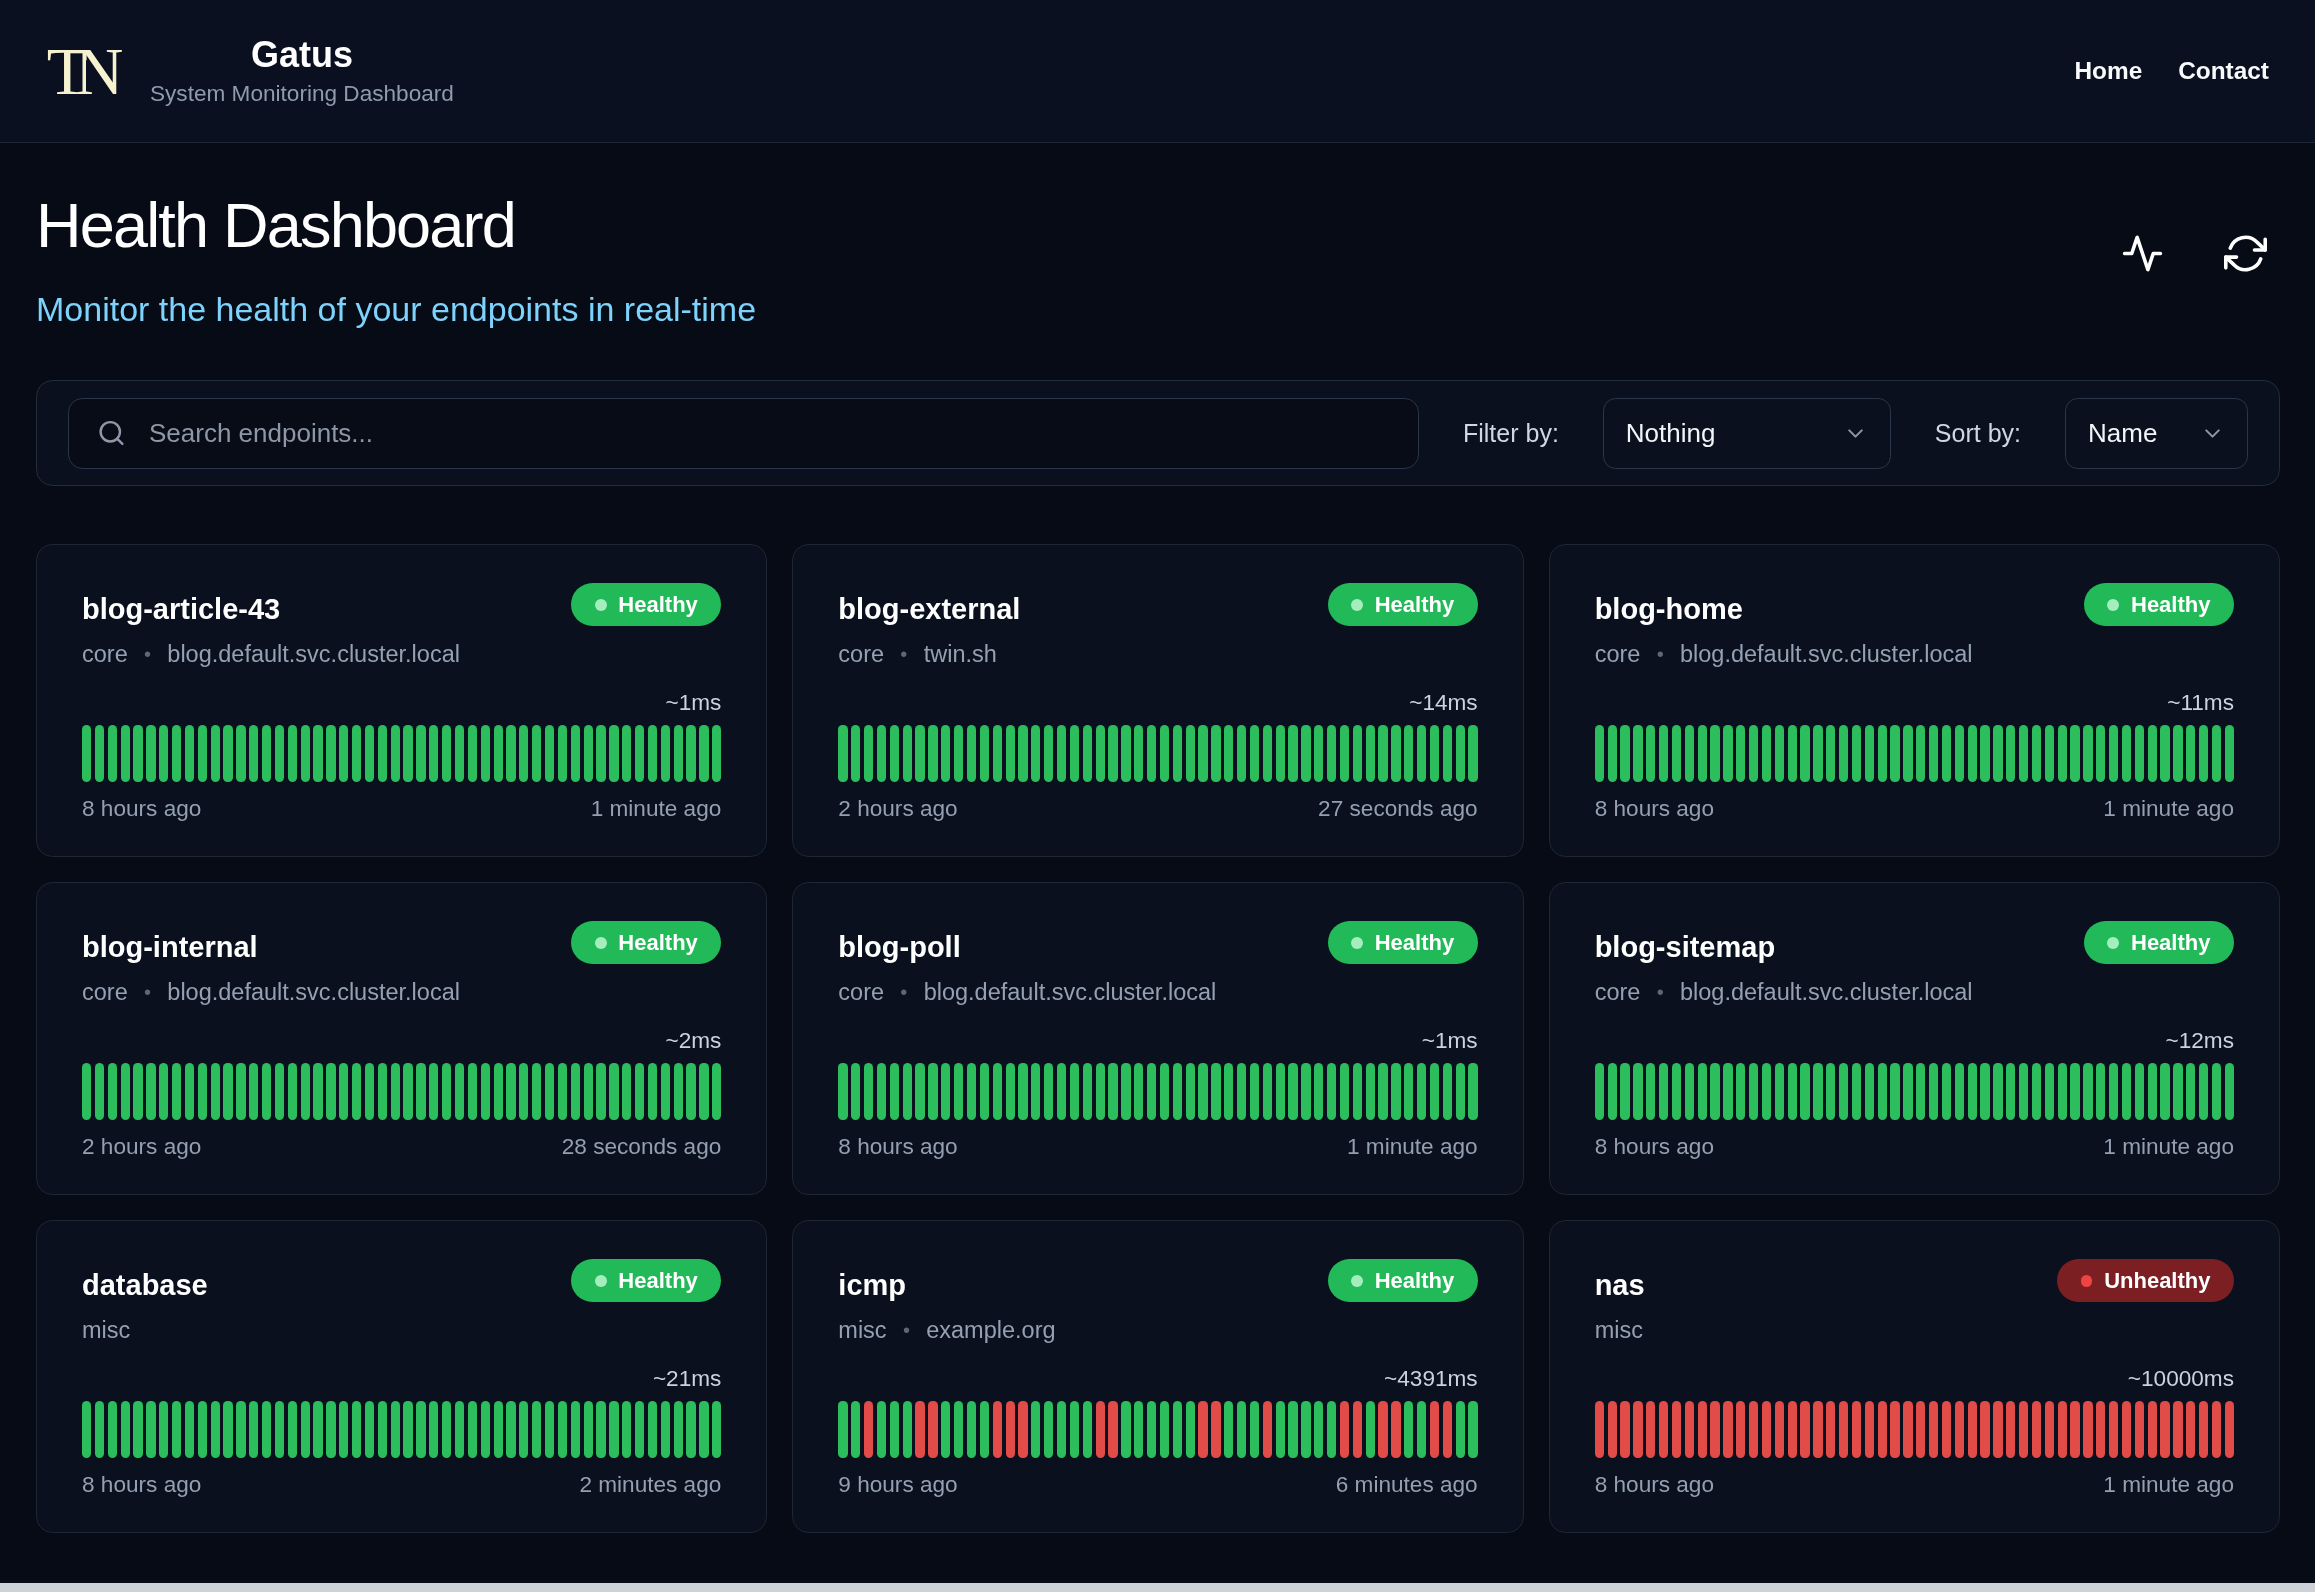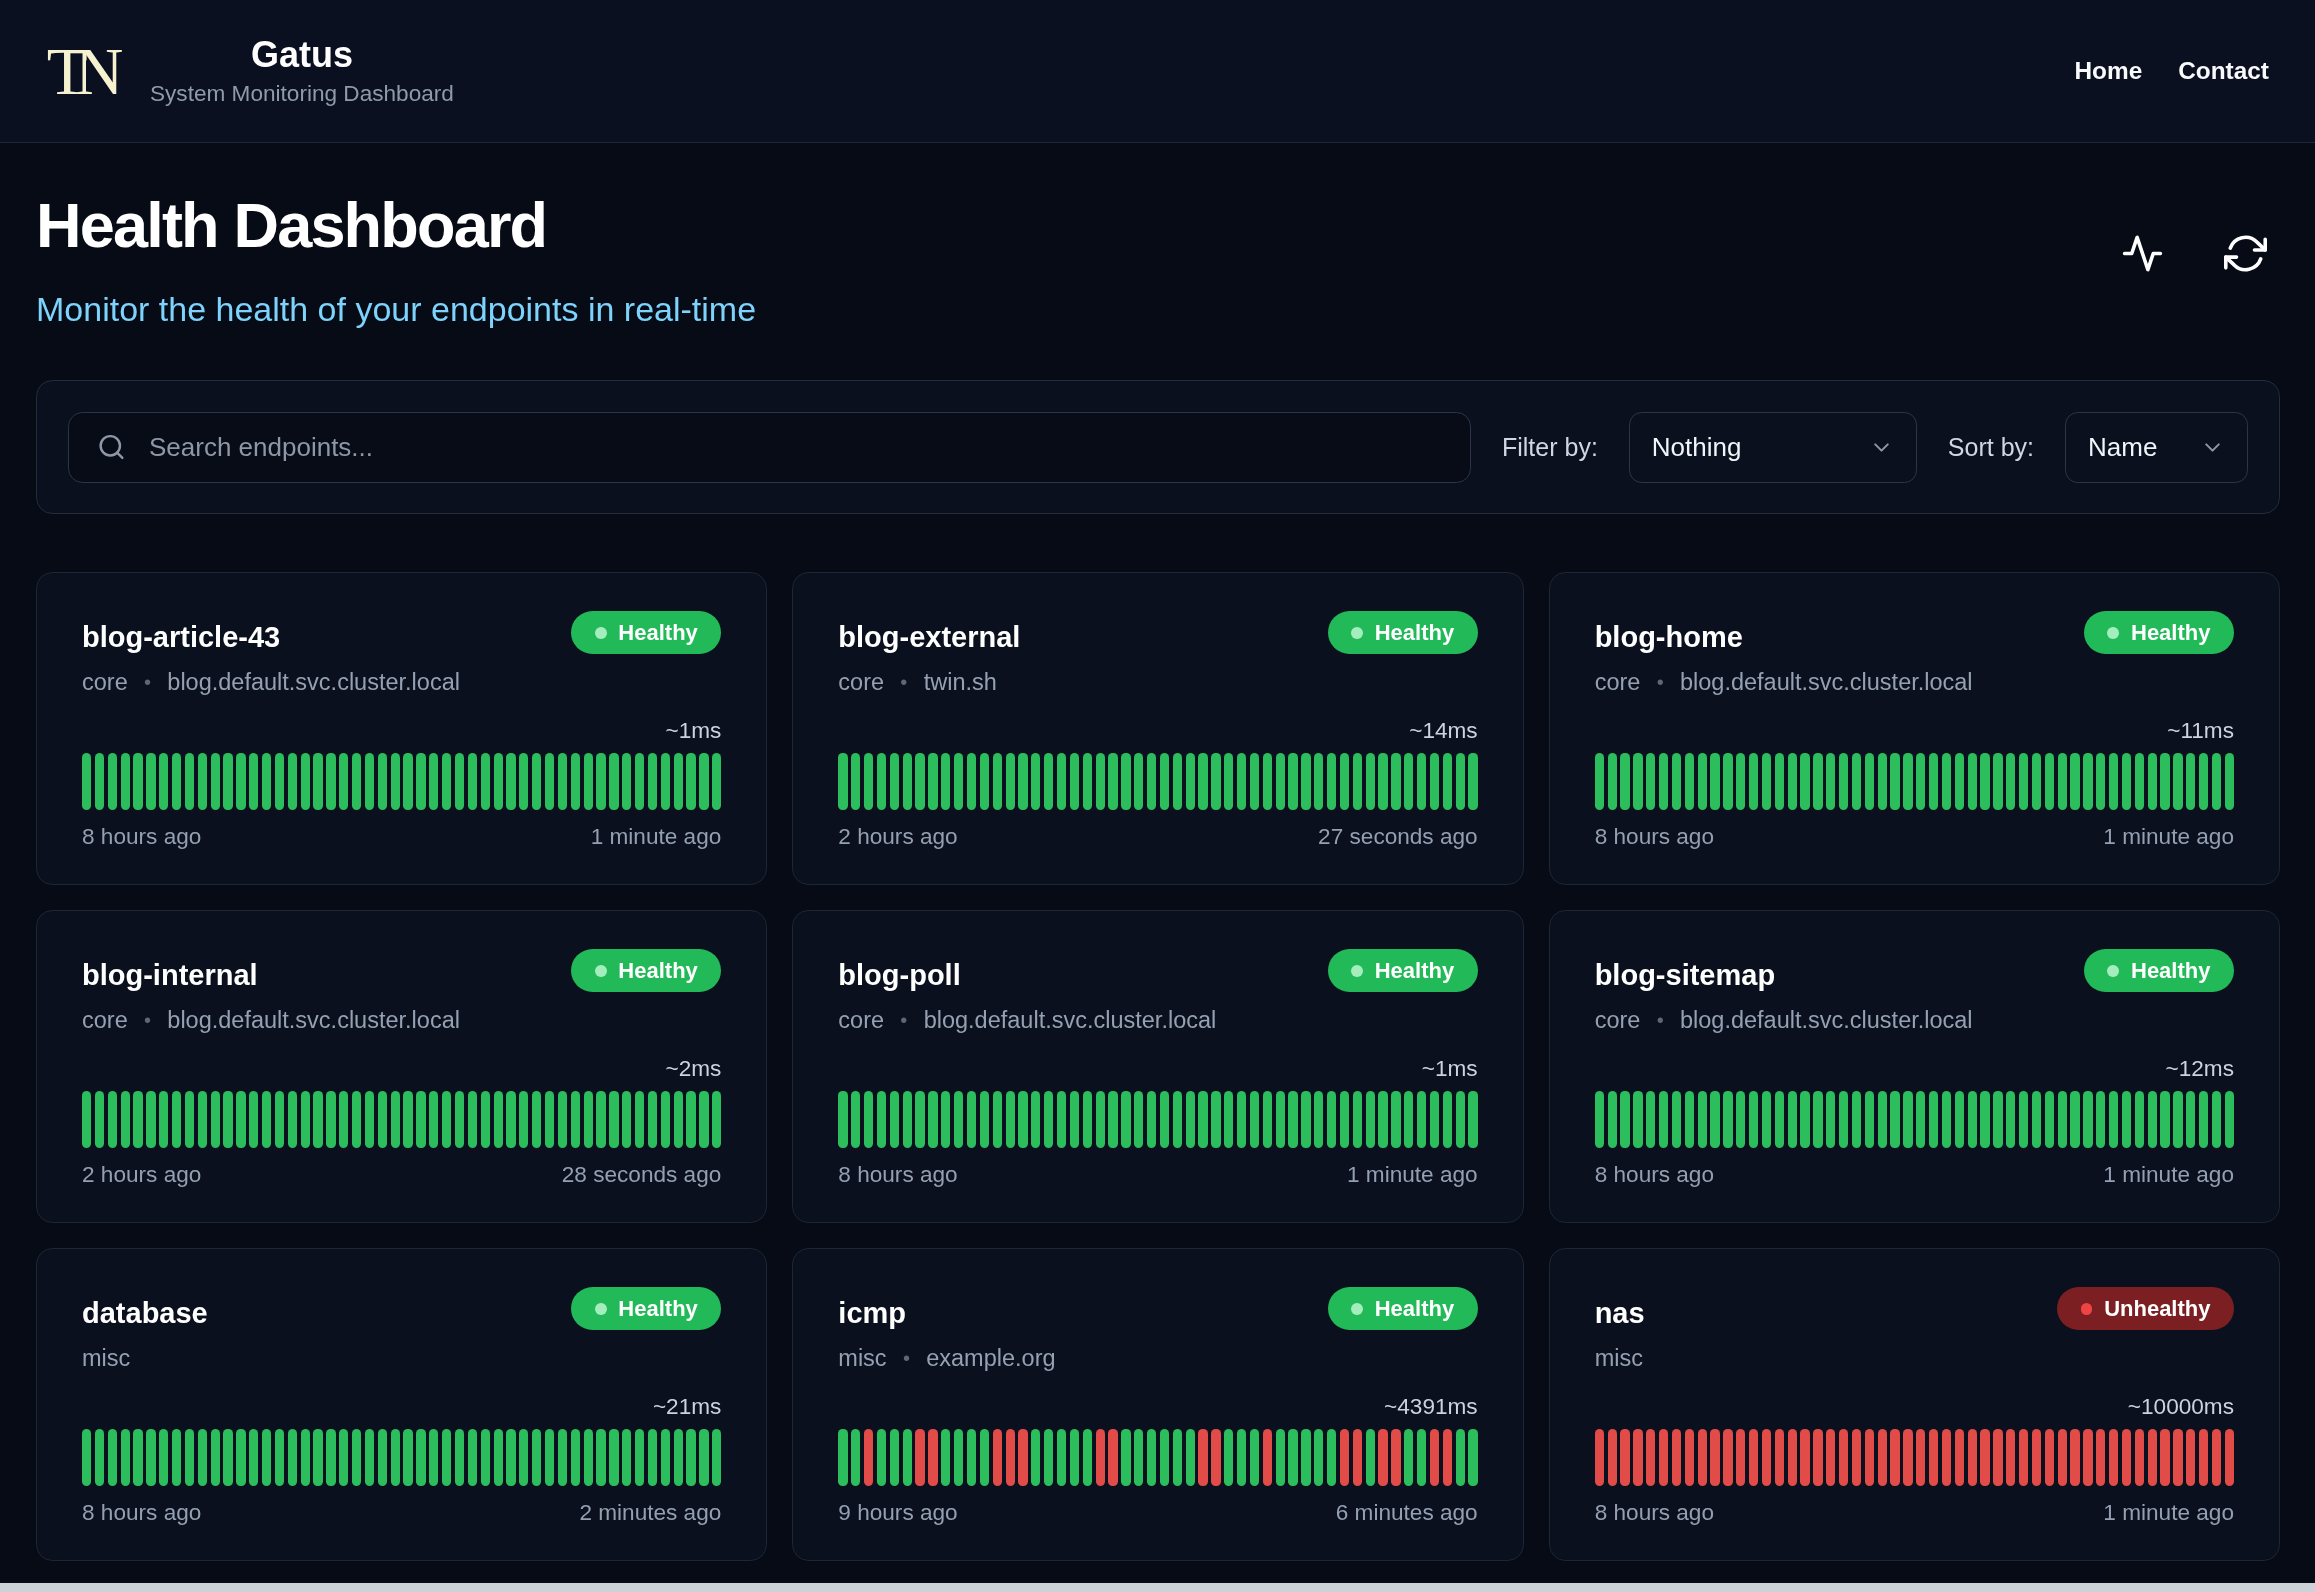--- a/index.html
+++ b/index.html
@@ -34,36 +34,36 @@
     user-select: none;
   }
   .app-name { font-size: 36px; font-weight: 700; color: #ffffff; line-height: 1.1; }
   .app-sub { font-size: 22.6px; color: #8f9bac; margin-top: 7.2px; }
   .top-nav { display: flex; gap: 36px; }
   .top-nav a { color: #f8fafc; text-decoration: none; font-size: 24.4px; font-weight: 700; cursor: pointer; }
 
   
   .main { padding: 0 36px; }
   .page-head { display: flex; justify-content: space-between; align-items: flex-start; margin-top: 49px; }
-  .page-title { font-size: 63px; font-weight: 700; letter-spacing: -1.8px; margin: 0; line-height: 1.05; color: #ffffff; }
+  .page-title { font-size: 63px; font-weight: 400; letter-spacing: -1.8px; margin: 0; line-height: 1.05; color: #ffffff; }
   .page-sub { font-size: 34px; color: #7dd3fc; margin-top: 32px; }
   .head-icons { display: flex; gap: 60px; margin-top: 40px; margin-right: 12.7px; }
   .head-icons .ibtn { width: 43px; height: 43px; color: #ffffff; cursor: pointer; }
   .head-icons svg { width: 100%; height: 100%; }
 
   
   .toolbar {
     margin-top: 51px;
     background: #0a101d;
     border: 0.9px solid #232d3e;
     border-radius: 16.3px;
-    height: 134px;
+    height: 106px;
     display: flex; align-items: center;
     padding: 0 31px;
-    gap: 31px;
+    gap: 44px;
   }
   .search-wrap { position: relative; flex: 1; min-width: 0; }
   .search-wrap input {
     width: 100%; height: 71px;
     background: #070c17;
     border: 1.8px solid #2b3648;
     border-radius: 14.5px;
     color: #e2e8f0;
     font-size: 26px;
     font-family: "Liberation Sans", sans-serif;

